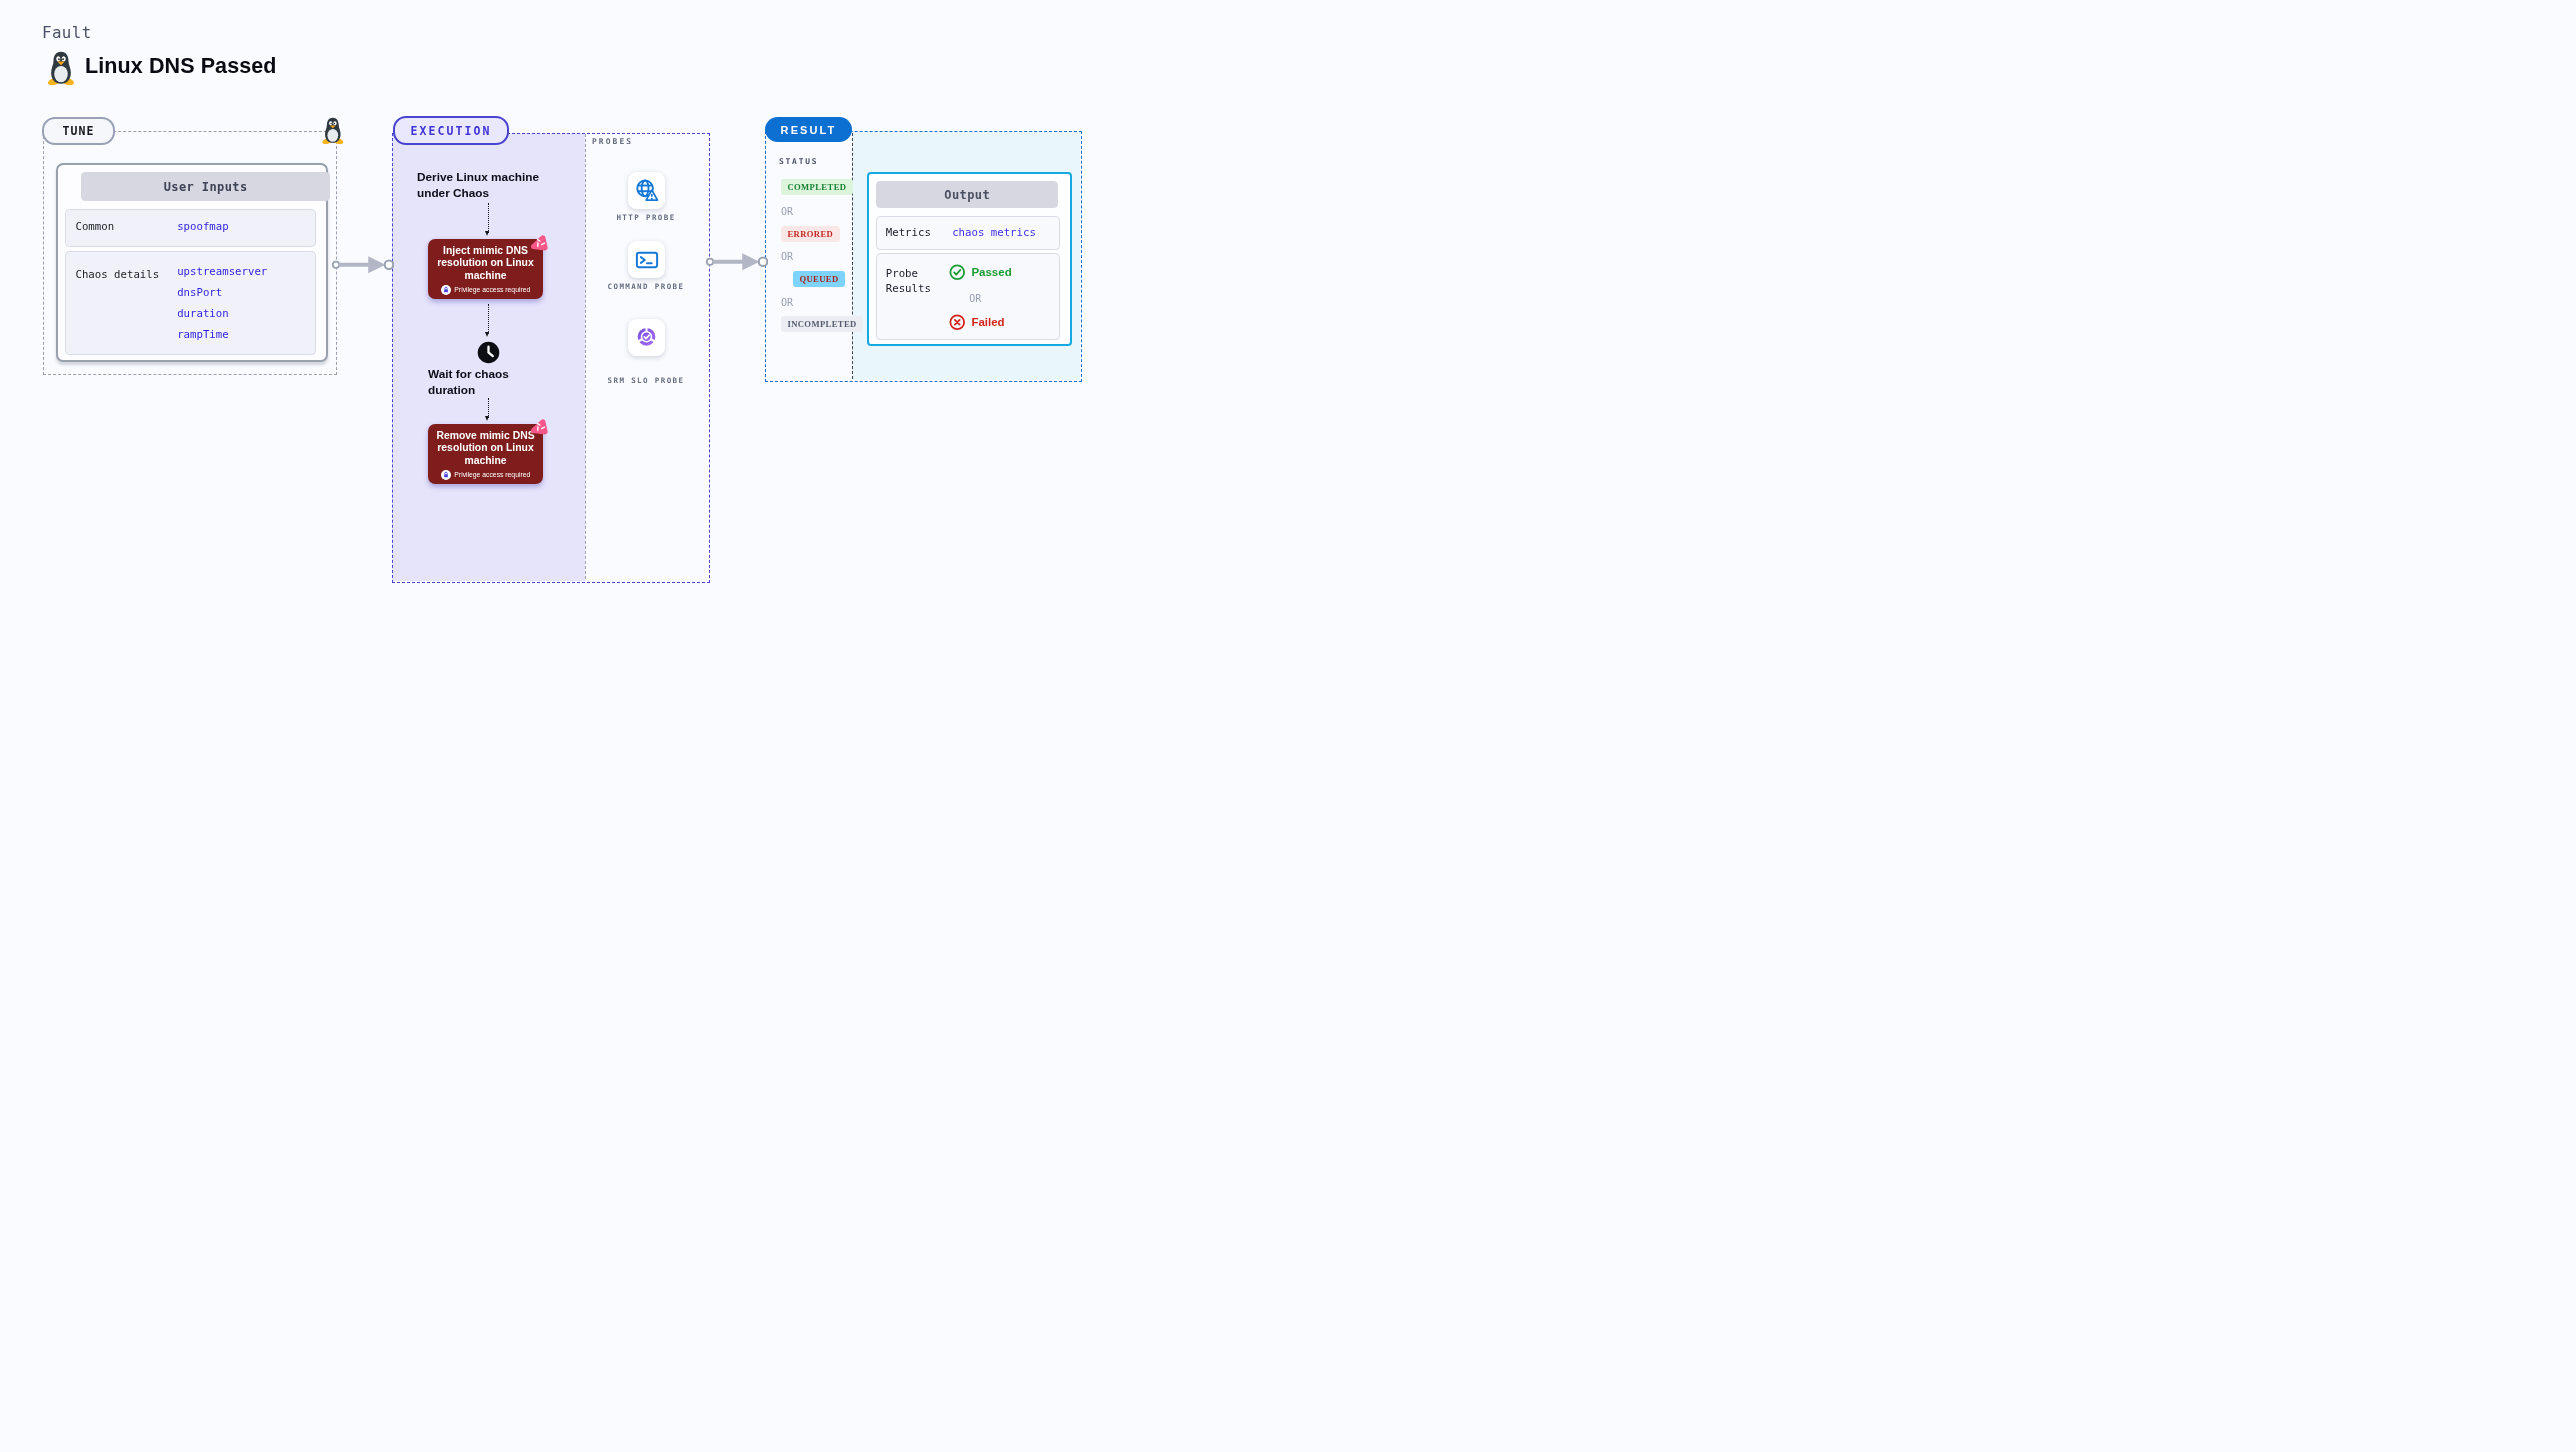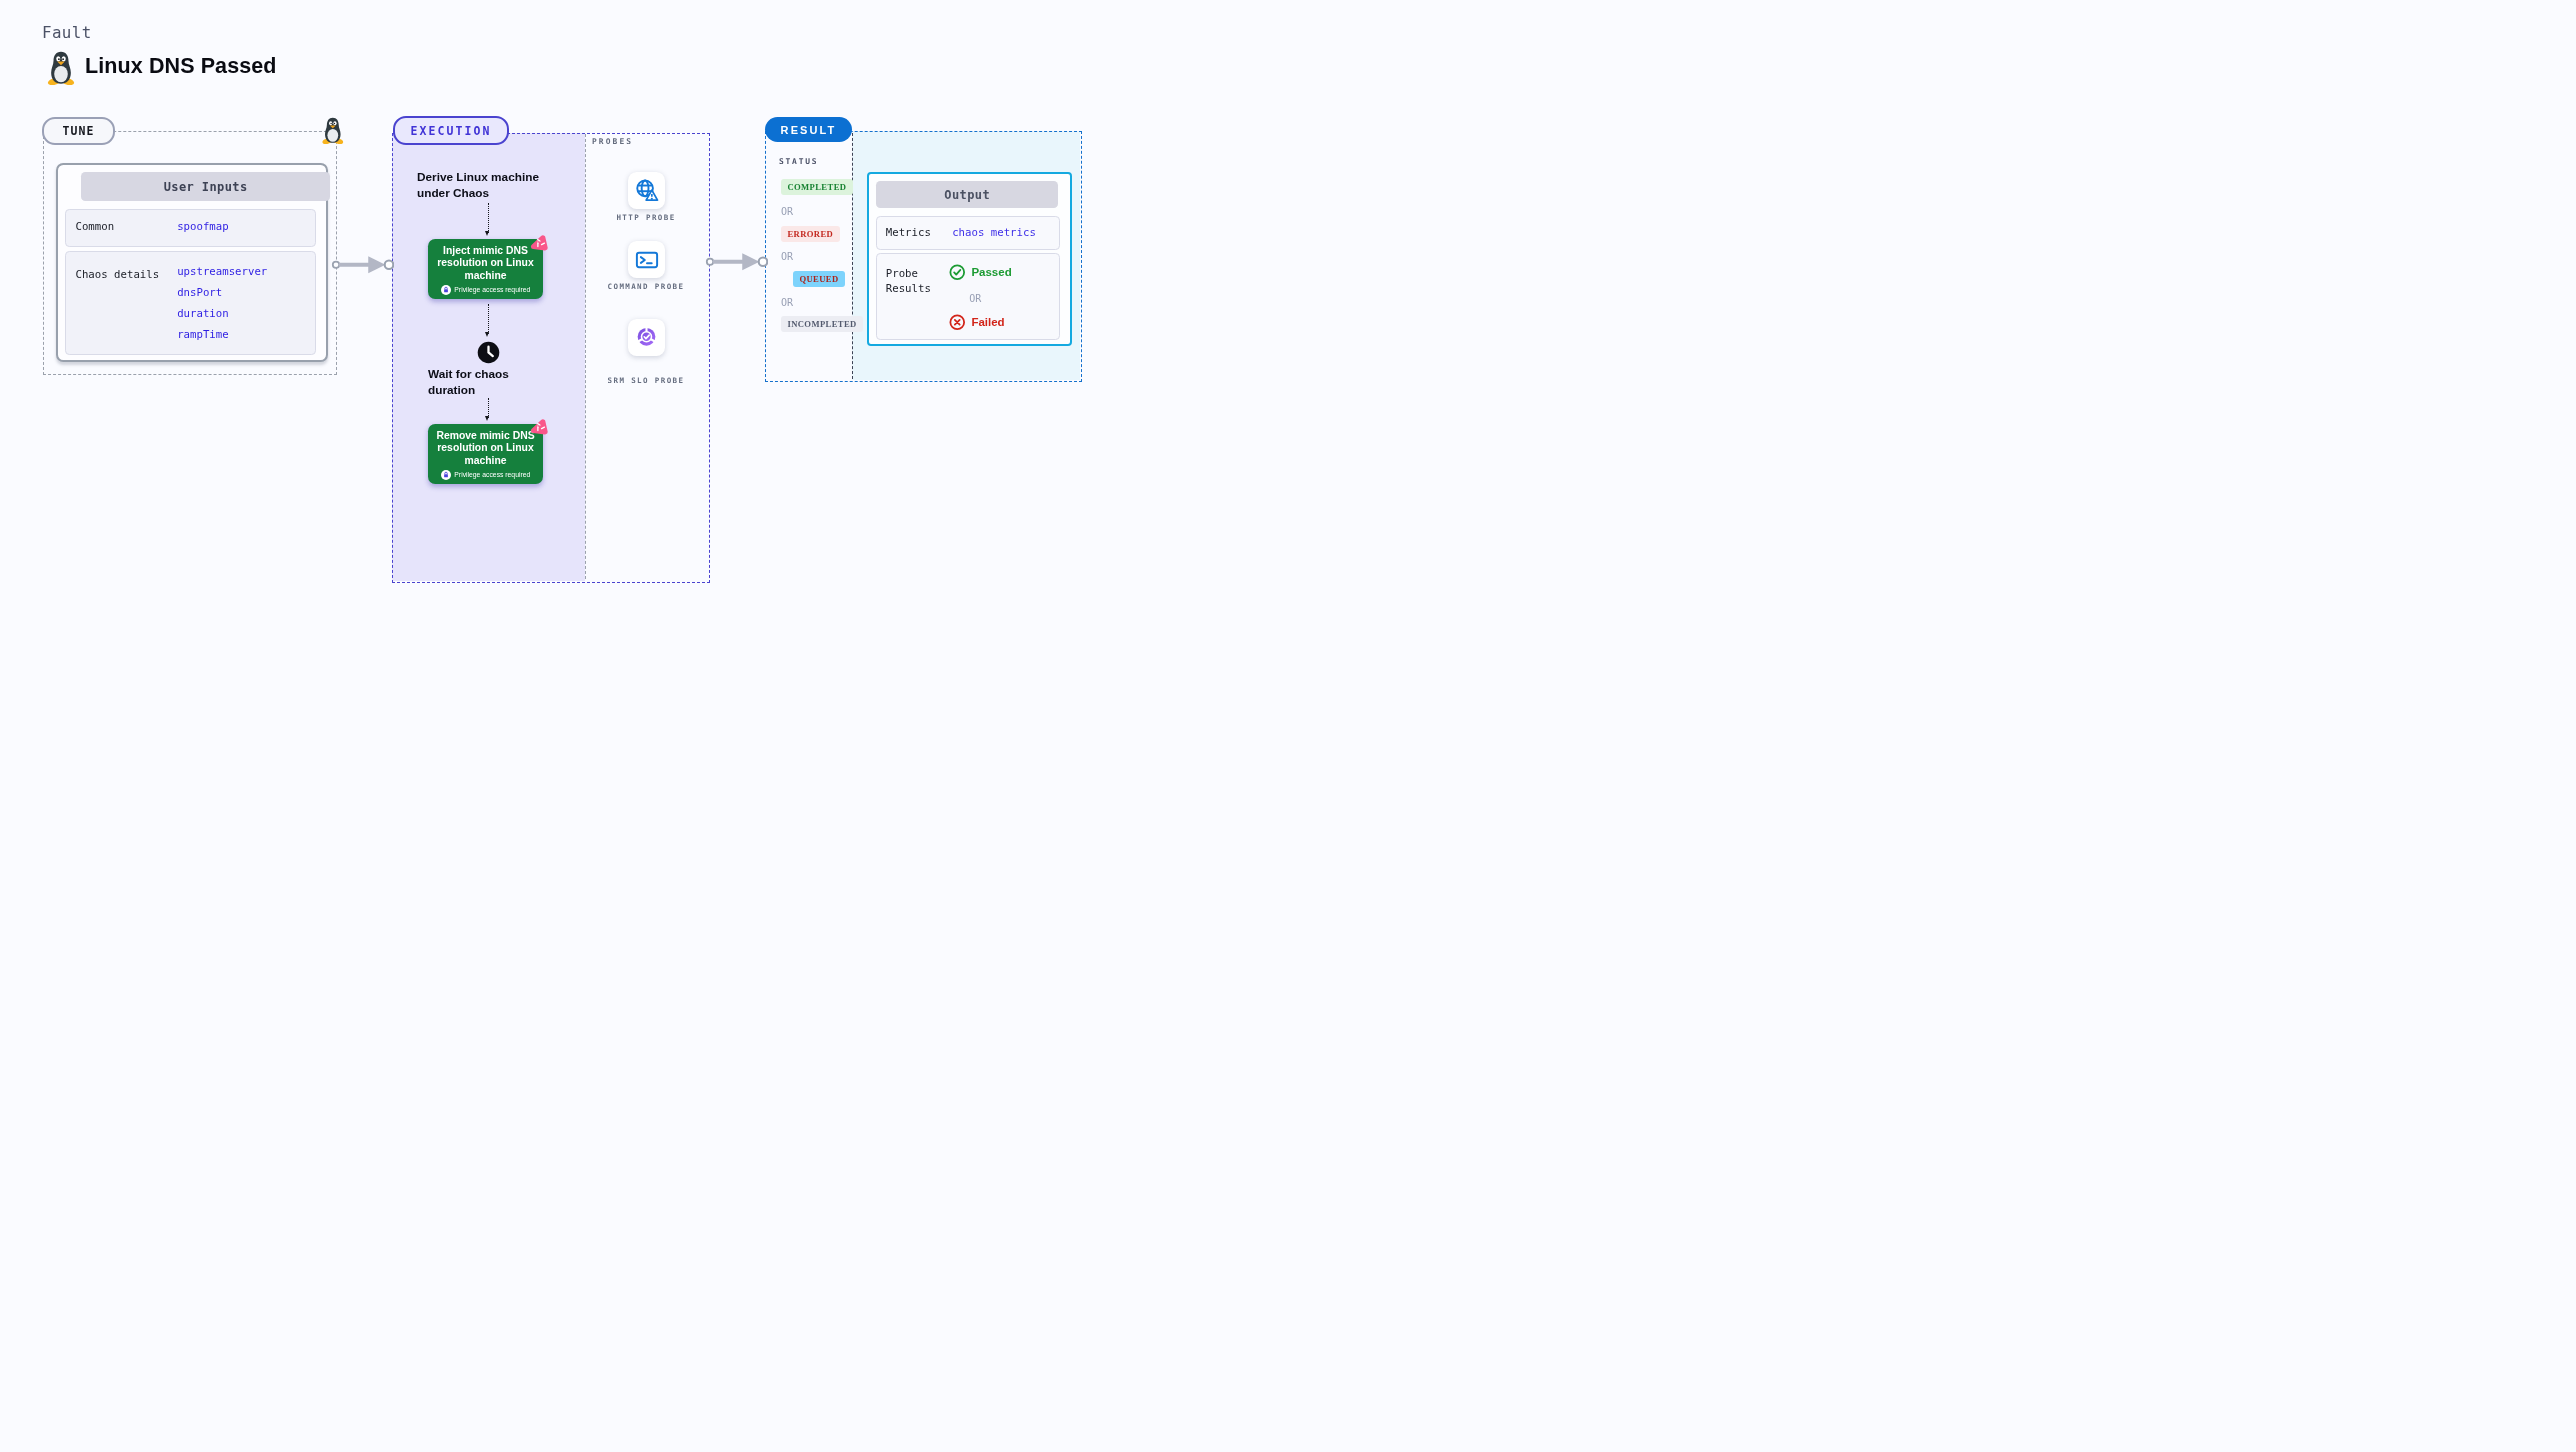--- a/index.html
+++ b/index.html
@@ -44,21 +44,21 @@
   .ui-val{font-size:10.7px;color:#2e1fe3;}
   .chaos-vals{position:absolute;left:111px;top:8.6px;line-height:21px;}
   .chaos-vals span{display:block;}
 
   
   .flow-text{width:143px;text-align:left;font-size:11.8px;line-height:1.32;font-weight:bold;
              color:#0c0d17;z-index:4;}
   .dotarrow{width:0;border-left:1.4px dotted #15161c;z-index:4;}
   .dotarrow:after{content:"";position:absolute;left:-3.6px;bottom:-5px;border:2.9px solid transparent;
                   border-top:5px solid #15161c;}
-  .node{left:428px;width:115px;height:60px;background:#15803d;border-radius:7.2px;z-index:4;
+  .node{left:428px;width:115px;height:60px;background:#7f1d1d;border-radius:7.2px;z-index:4;
         box-shadow:0 2.9px 5.7px rgba(60,55,170,.35);color:#fff;text-align:center;padding-top:5.7px;
         box-sizing:border-box;}
   .node-title{font-size:10.4px;font-weight:bold;line-height:1.22;}
   .priv{display:flex;align-items:center;justify-content:center;gap:3.6px;margin-top:2.1px;}
   .priv-text{font-size:6.8px;color:#fff;}
   .chaos-badge{width:19.3px;height:18px;z-index:5;}
 
   
   .probes-label{left:592px;top:137px;font-size:7.9px;font-weight:bold;letter-spacing:2.1px;color:#636b7d;z-index:4;}
   .probe-card{left:628px;width:37px;height:37px;background:#fff;border-radius:8.6px;z-index:4;

